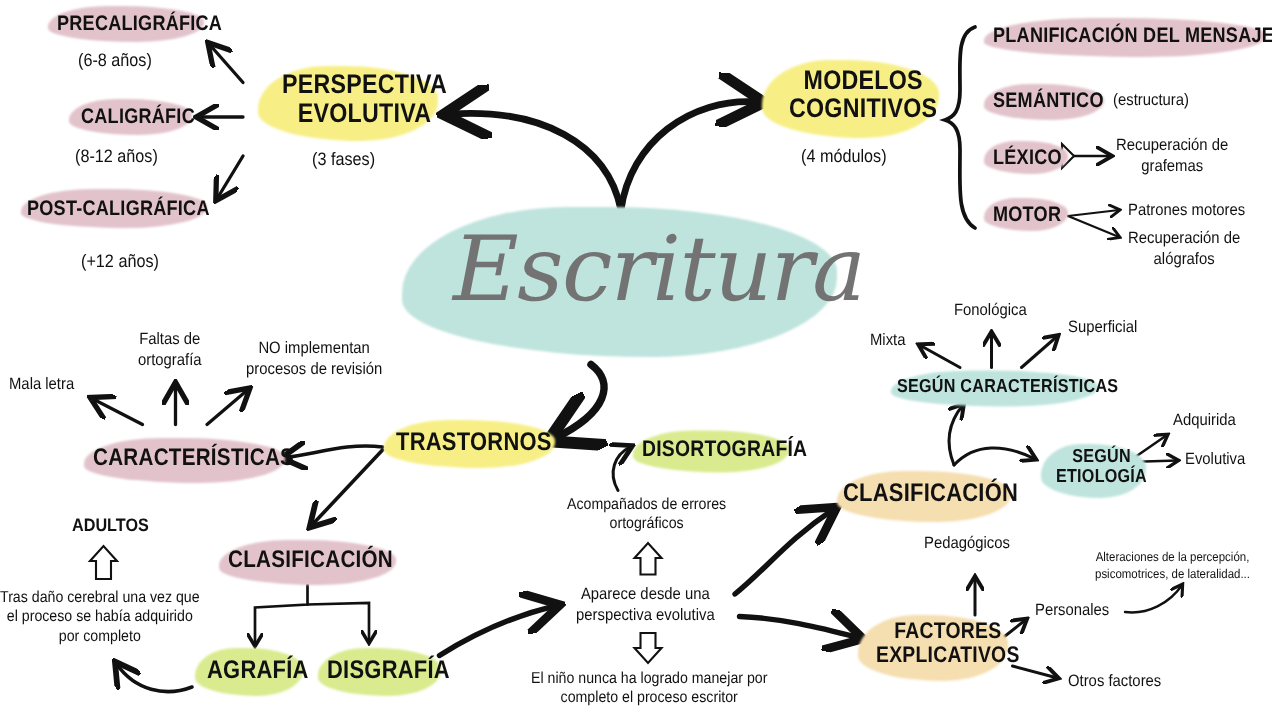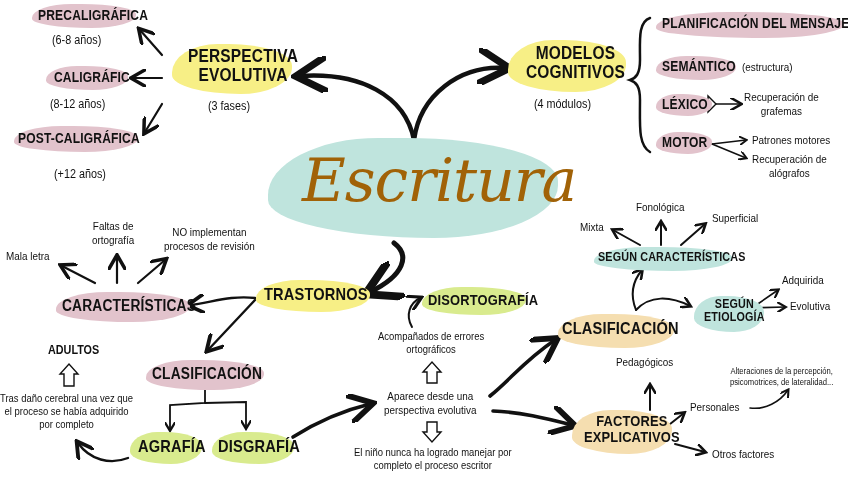--- a/index.html
+++ b/index.html
@@ -10,21 +10,21 @@
           text-align:center; white-space:nowrap; color:#111; transform:scaleX(0.86); transform-origin:left center; }
   .brush { position:absolute; border-radius:40% 55% 45% 60% / 60% 45% 55% 40%; filter:blur(0.6px); }
   .pink { background:#e2c3cc; }
   .yellow { background:#f7ef86; }
   .green { background:#d9eb8e; }
   .teal { background:#bfe4dd; }
   .peach { background:#f5deb0; }
   .note { position:absolute; font-family:"Liberation Sans Narrow","Liberation Sans", sans-serif; font-size:11px;
           text-align:center; line-height:1.25; white-space:nowrap; color:#111; transform:scaleX(0.9); transform-origin:left top; }
   .title { position:absolute; font-family:"DejaVu Serif", serif; font-style:italic; font-size:60px;
-           color:#a16207; letter-spacing:-1px; }
+           color:#737373; letter-spacing:-1px; }
   svg.lines { position:absolute; left:0; top:0; }
 </style>
 </head>
 <body>
 
 <svg class="lines" width="848" height="477">
   <defs>
     <marker id="ah" markerWidth="8" markerHeight="8" refX="6" refY="4" orient="auto">
       <path d="M0,0 L7,4 L0,8" fill="none" stroke="#111" stroke-width="1.6"></path>
     </marker>

